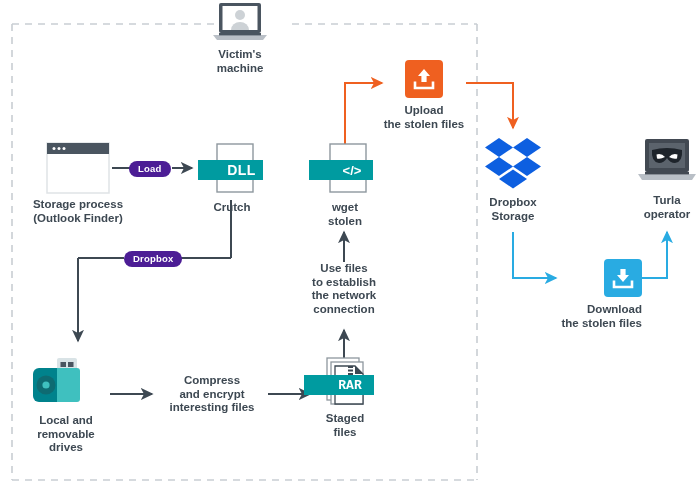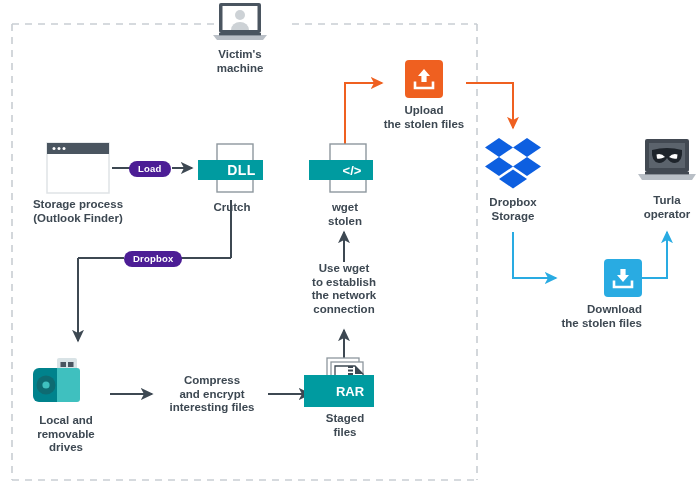--- a/index.html
+++ b/index.html
@@ -134,21 +134,21 @@
         <rect x="27" y="2" width="36" height="48" fill="#ffffff" stroke="#8e979e" stroke-width="1.4"></rect>
       </svg>
       <div class="badge" style="left:6px;top:18px;width:42px;height:20px;background:#009ba0;font-size:13px;">
         <span>&lt;/&gt;</span>
       </div>
     </div>
     <div class="caption" style="margin-top:3px;">wget
 stolen</div>
   </div>
 
-  <div class="steplabel" style="left:294px;top:262px;width:100px;">Use wget
+  <div class="steplabel" style="left:294px;top:262px;width:100px;">Use files
 to establish
 the network
 connection</div>
 
   <div class="node" style="left:371px;top:60px;width:106px;">
     <svg width="38" height="38" viewBox="0 0 38 38">
       <rect x="0" y="0" width="38" height="38" rx="4" fill="#ef6020"></rect>
       <path d="M19,9 L25,16 L21.6,16 L21.6,22 L16.4,22 L16.4,16 L13,16 Z" fill="#ffffff"></path>
       <path d="M10,21.5 L10,28 L28,28 L28,21.5" fill="none" stroke="#ffffff" stroke-width="2.6"></path>
     </svg>
@@ -223,21 +223,21 @@
         <g fill="#3d4852">
           <rect x="45" y="10" width="5" height="2"></rect>
           <rect x="45" y="13.5" width="5" height="2"></rect>
           <rect x="45" y="17" width="5" height="2"></rect>
           <rect x="45" y="20.5" width="5" height="2"></rect>
           <rect x="45" y="24" width="5" height="2"></rect>
         </g>
         <rect x="44.5" y="28" width="6.5" height="8" fill="#ffffff" stroke="#3d4852" stroke-width="1.2"></rect>
         <rect x="46.5" y="30" width="2.5" height="2.5" fill="#3d4852"></rect>
       </svg>
-      <div class="badge" style="left:1px;top:19px;width:48px;height:32px;background:#009ba0;font-size:13px;">
+      <div class="badge" style="left:1px;top:19px;width:48px;height:20px;background:#009ba0;font-size:13px;font-family:Liberation Mono, monospace;">
         <span>RAR</span>
       </div>
     </div>
     <div class="caption" style="margin-top:2px;">Staged
 files</div>
   </div>
 
 </div>
 
 </body></html>

